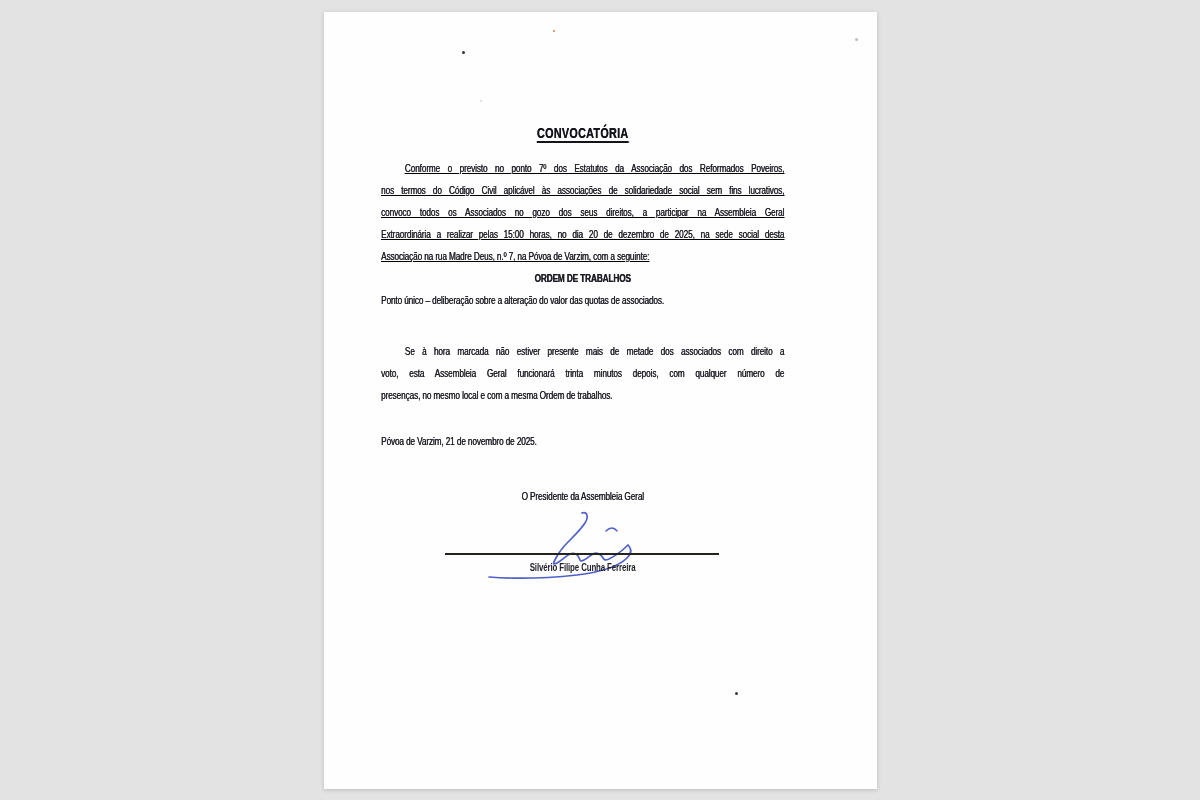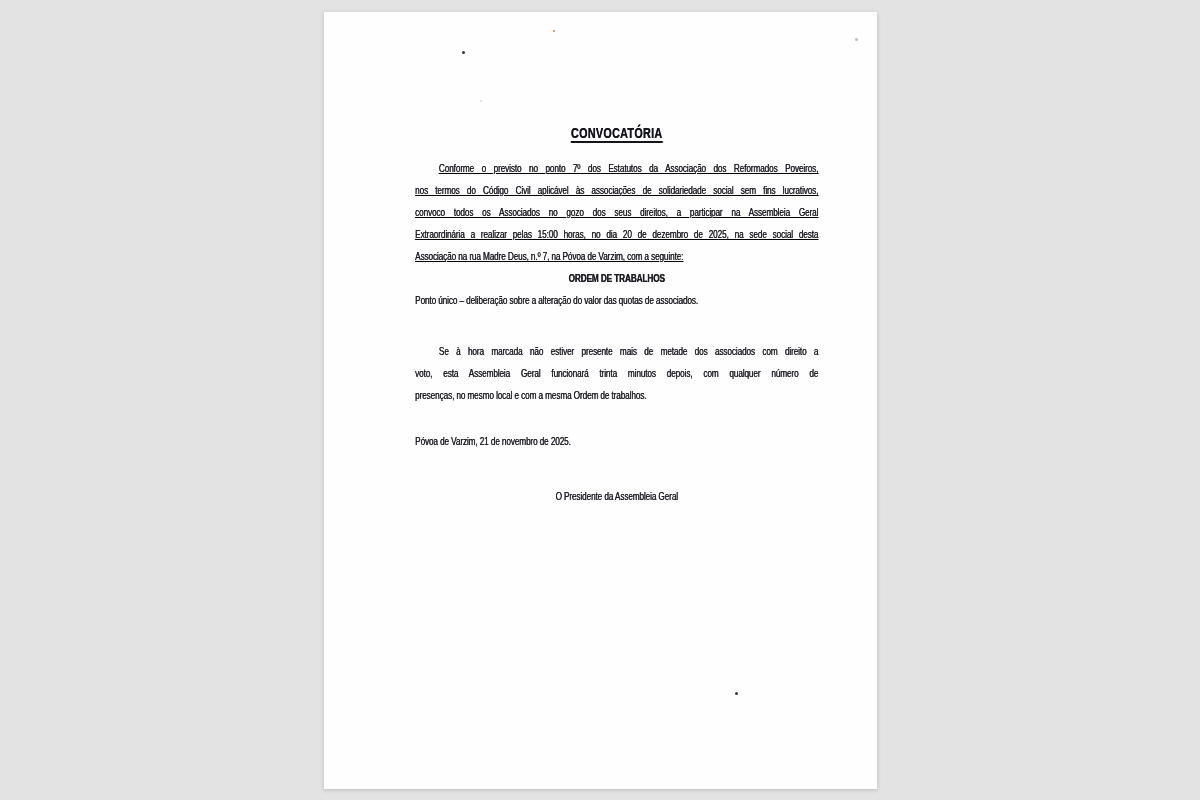--- a/index.html
+++ b/index.html
@@ -11,23 +11,22 @@
     overflow:hidden;
   }
   .page{
     position:absolute;left:324px;top:12px;
     width:553px;height:777px;
     background:#fefefe;
     box-shadow:0 1px 4px rgba(0,0,0,.18);
     overflow:hidden;
   }
   .content{
-    padding:0 75px;
+    padding:0 57px;
     position:relative;
-    margin-left:16px;
   }
   
   .line{
     width:560px;
     transform:scaleX(0.72);
     transform-origin:0 0;
     font-size:11.5px;
     line-height:22px;
     letter-spacing:-0.2px;
     color:#1e1f26;
@@ -105,20 +104,39 @@
     <div class="para p2">
         <div class="line ind">Se à hora marcada não estiver presente mais de metade dos associados com direito a</div>
         <div class="line">voto, esta Assembleia Geral funcionará trinta minutos depois, com qualquer número de</div>
         <div class="line left">presenças, no mesmo local e com a mesma Ordem de trabalhos.</div>
       </div>
 
     <div class="line left dateline">Póvoa de Varzim, 21 de novembro de 2025.</div>
 
     <div class="line center presid">O Presidente da Assembleia Geral</div>
 
+    <div class="sig-block">
+      <svg class="sig-ink" width="403" height="100" viewBox="0 0 403 100">
+        <path fill="none" stroke-width="1.7" stroke-linecap="round" opacity="0.92" d="M 201 6
+                 C 206 4, 208 10, 204 16
+                 C 196 28, 184 36, 178 46
+                 C 173 54, 170 59, 176 56
+                 C 184 52, 188 44, 195 47
+                 C 200 50, 197 56, 203 53
+                 C 209 50, 212 44, 218 47
+                 C 224 50, 221 55, 228 52
+                 C 236 48, 243 42, 247 38
+                 C 250 41, 252 45, 246 51
+                 C 238 59, 220 65, 196 68
+                 C 168 71, 134 72, 108 70" stroke="#4052c4"></path>
+        <path fill="none" stroke-width="1.5" stroke-linecap="round" opacity="0.92" d="M 225 24 C 229 20, 233 20, 236 24" stroke="#4052c4"></path>
+      </svg>
+      <div class="sig-line"></div>
+      <div class="line center sig-name">Silvério Filipe Cunha Ferreira</div>
+    </div>
 
   </div>
 
   <div class="speck s1"></div>
   <div class="speck s2"></div>
   <div class="speck s3"></div>
   <div class="speck s4"></div>
   <div class="speck s5"></div>
 </div>
 

